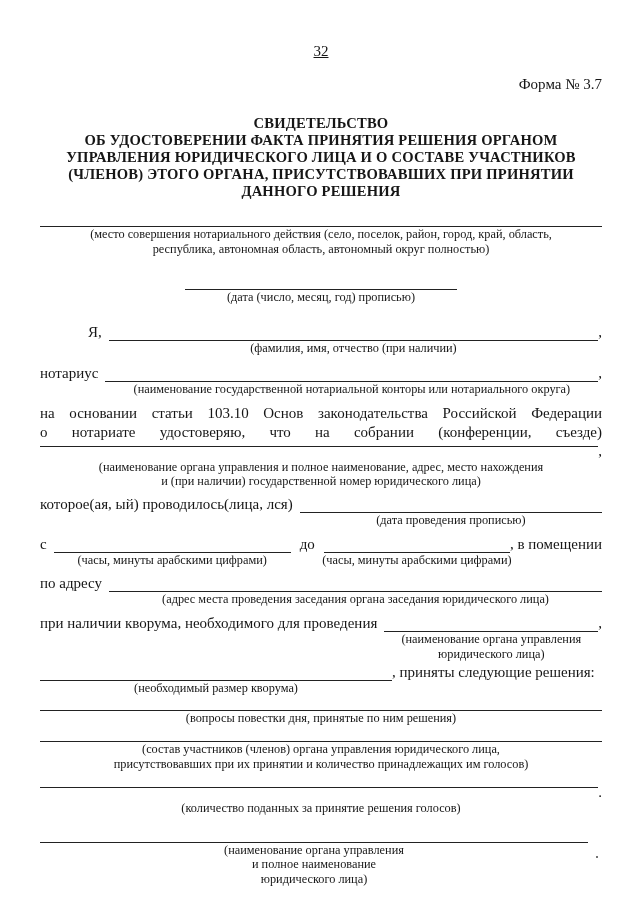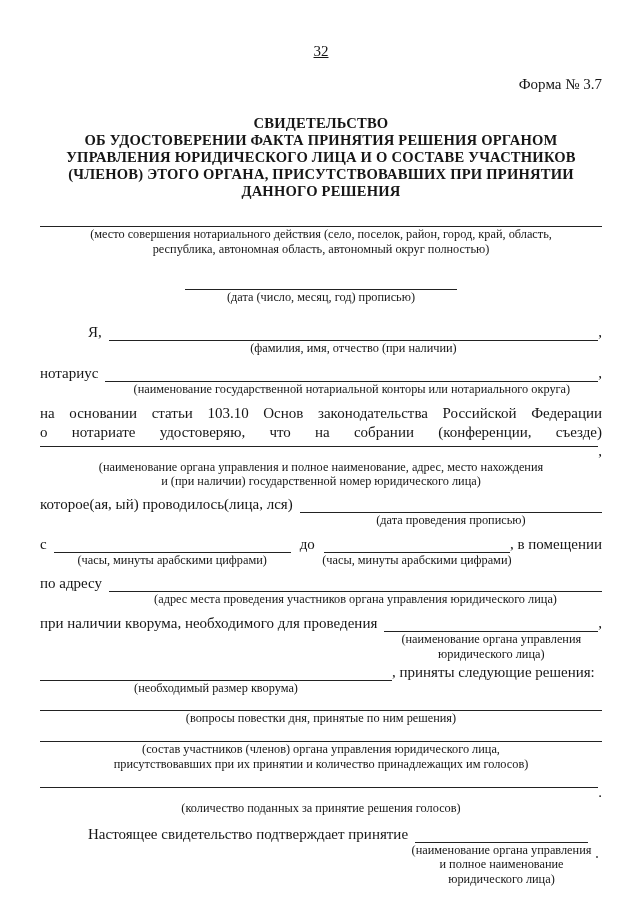--- a/index.html
+++ b/index.html
@@ -120,21 +120,21 @@
       <div class="bl"></div>
       <div class="caption">(часы, минуты арабскими цифрами)</div>
     </div>
     <span class="lbl">, в помещении</span>
   </div>
 
   <div class="frow mt6">
     <span class="lbl gapR">по адресу</span>
     <div class="fill">
       <div class="bl"></div>
-      <div class="caption">(адрес места проведения участников органа управления юридического лица)</div>
+      <div class="caption">(адрес места проведения заседания органа заседания юридического лица)</div>
     </div>
   </div>
 
   <div class="frow mt8">
     <span class="lbl gapR">при наличии кворума, необходимого для проведения</span>
     <div class="fill">
       <div class="bl"></div>
       <div class="caption">(наименование органа управления</div>
       <div class="caption">юридического лица)</div>
     </div>
@@ -158,21 +158,20 @@
 
   <div class="frow mt12">
     <div class="fill">
       <div class="bl lowline"></div>
     </div>
     <span class="lbl low">.</span>
   </div>
   <div class="caption">(количество поданных за принятие решения голосов)</div>
 
   <div class="frow mt9">
-    <span class="lbl indent gapR">Настоящее свидетельство подтверждает принятие</span>
     <div class="fill fillP">
       <div class="bl"></div>
       <div class="caption">(наименование органа управления</div>
       <div class="caption">и полное наименование</div>
       <div class="caption">юридического лица)</div>
     </div>
   </div>
 
   <div class="stray-dot"></div>
 </div>

